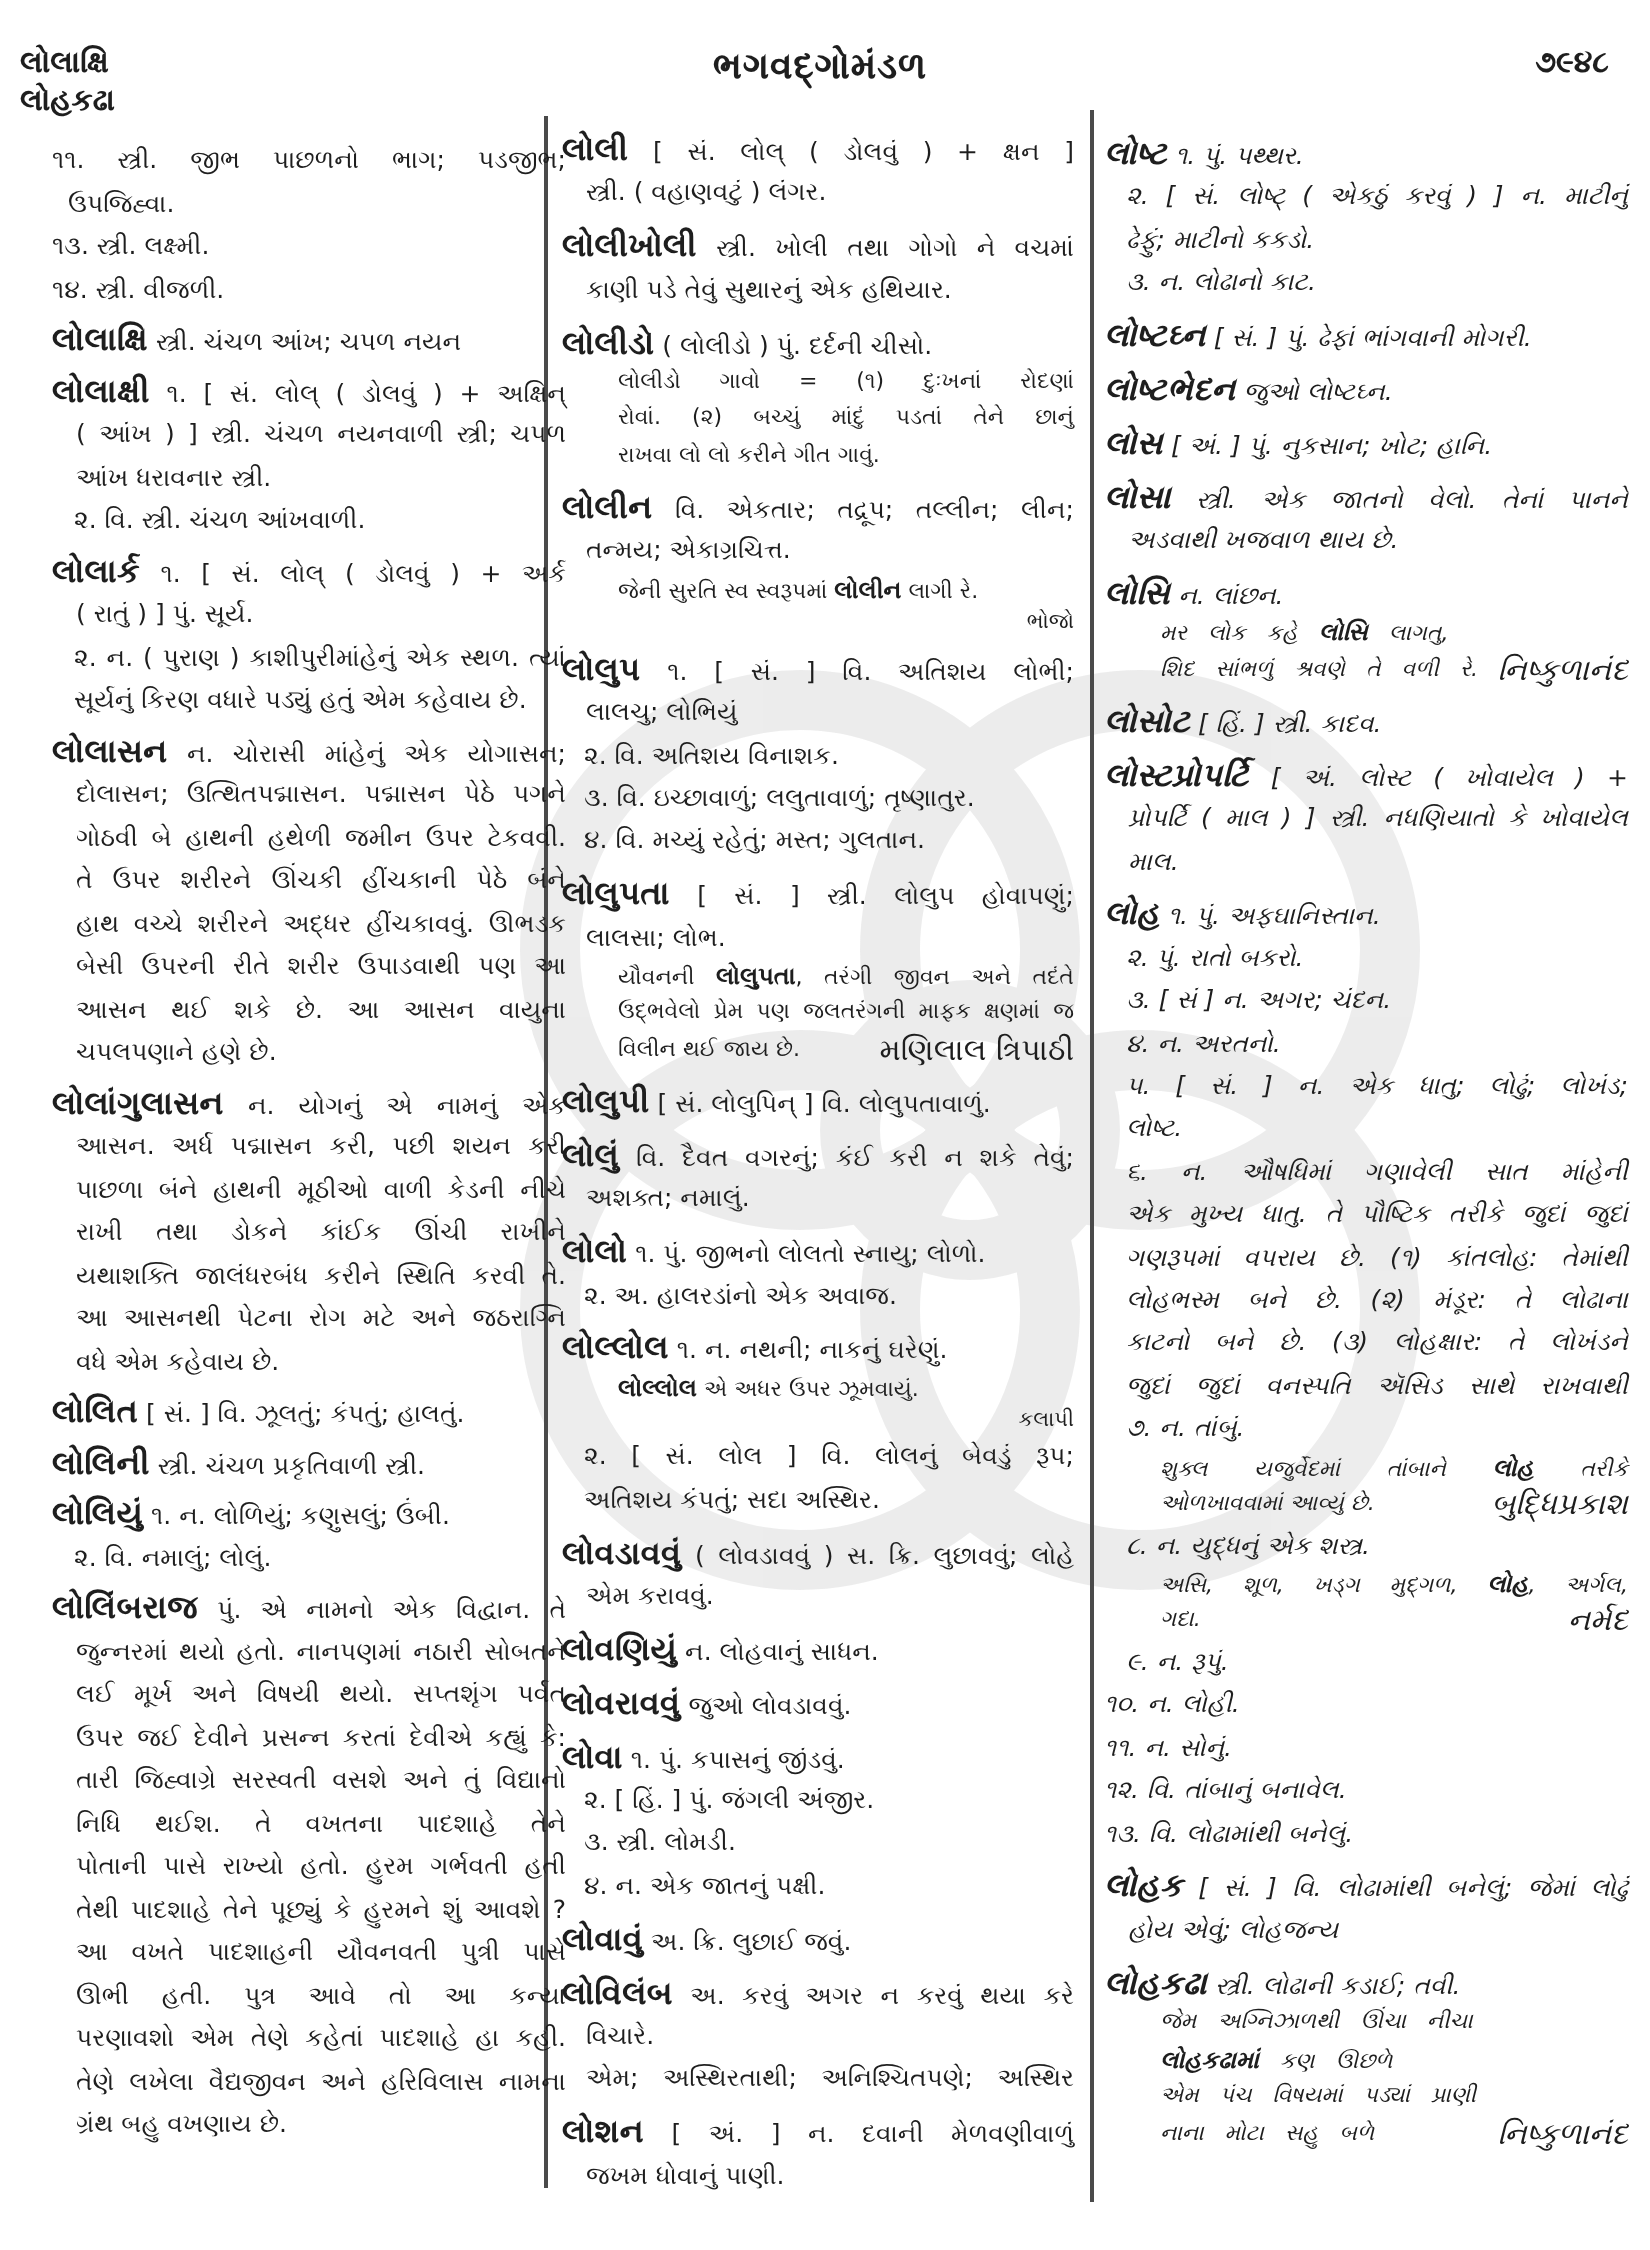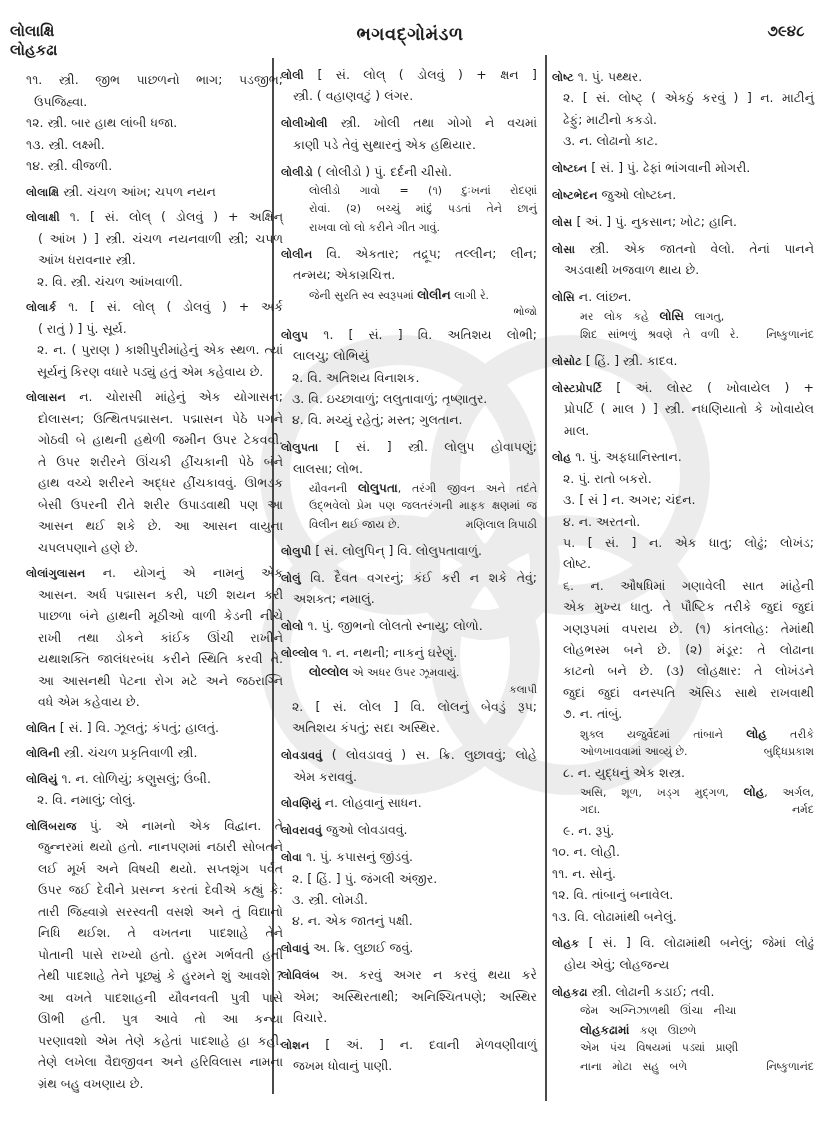--- a/index.html
+++ b/index.html
@@ -12,42 +12,42 @@
   .watermark { position:absolute; left:225px; top:285px; width:520px; height:560px; z-index:0; }
   .running-head { position:absolute; white-space:nowrap; z-index:2; }
   .rh-word { font-size:15px; font-weight:bold; }
   .rh-title { font-size:18px; font-weight:bold; letter-spacing:0.5px; }
   .rh-page { font-size:15px; font-weight:bold; }
   .rule { position:absolute; width:1.5px; background:var(--rule, #4a4a4a); z-index:1; }
 
   .col { position:absolute; z-index:2; }
   .col-1 { left:26px; top:69px; width:257px; --lh:21.5px; --m:4px; }
   .col-2 { left:281px; top:64px; width:256px; --lh:21.4px; --m:5.5px; }
-  .col-3 { left:552px; top:66px; width:262px; --lh:21.4px; --m:5.5px; }
+  .col-3 { left:552px; top:66px; width:262px;font-style:italic; --lh:21.4px; --m:5.5px; }
 
   .line {
     white-space:nowrap;
     text-align:justify; text-align-last:justify;
     height:var(--lh); line-height:var(--lh);
     font-size:12.5px;
     box-sizing:border-box;
   }
   .line.last { text-align-last:left; }
-  .head { font-size:11px; font-weight:bold; letter-spacing:0.2px; }
+  .head { font-size:16px; font-weight:bold; letter-spacing:0.2px; }
   .em { font-weight:bold; font-size:12px; }
 
   .entry.k-head { margin-top:var(--m); }
   .col > .entry:first-child { margin-top:0; }
   .k-head .line:not(.first) { padding-left:12px; }
   .k-sense .line { padding-left:11px; }
   .k-sense2 .line:not(.first) { padding-left:8px; }
 
   .k-quote .line { padding-left:28px; height:18.5px; line-height:18.5px; font-size:11px; }
   .k-quote.poem .line { text-align:left; text-align-last:left; word-spacing:7px; }
-  .attr { float:right; font-size:11px; word-spacing:0; }
+  .attr { float:right; font-size:15px; word-spacing:0; }
   .line.attr-line { text-align-last:right; height:14px; line-height:14px; }
 </style>
 </head>
 <body style="--ink: #1e1e1e; --paper: #ffffff; --rule: #4a4a4a; --watermark: #ebebeb;">
 
 <svg class="watermark" viewBox="0 0 520 560" xmlns="http://www.w3.org/2000/svg">
   <g fill="none" stroke="#ebebeb" stroke-width="30" opacity="0.9">
     <circle cx="175" cy="190" r="125"></circle>
     <circle cx="345" cy="190" r="125"></circle>
     <circle cx="175" cy="370" r="125"></circle>
@@ -61,23 +61,20 @@
 <div class="running-head rh-title" style="left:345px; top:23px; width:130px; text-align:center;">ભગવદ્ગોમંડળ</div>
 <div class="running-head rh-page" style="left:758px; top:22px; width:56px; text-align:center;">૭૯૪૮</div>
 
 <div class="rule" style="left:272px; top:58px; height:1036px;"></div>
 <div class="rule" style="left:545px; top:55px; height:1046px;"></div>
 
 <div class="col col-1">
     <div class="entry k-sense2">
       <div class="line first"><span class="seg">૧૧. સ્ત્રી. જીભ પાછળનો ભાગ; પડજીભ;</span></div>
       <div class="line last"><span class="seg">ઉપજિહ્વા.</span></div>
-    </div>
-    <div class="entry k-sense2">
-      <div class="line first last"><span class="seg">૧૨. સ્ત્રી. બાર હાથ લાંબી ધજા.</span></div>
     </div>
     <div class="entry k-sense2">
       <div class="line first last"><span class="seg">૧૩. સ્ત્રી. લક્ષ્મી.</span></div>
     </div>
     <div class="entry k-sense2">
       <div class="line first last"><span class="seg">૧૪. સ્ત્રી. વીજળી.</span></div>
     </div>
     <div class="entry k-head">
       <div class="line first last"><span class="head">લોલાક્ષિ</span> <span class="seg">સ્ત્રી. ચંચળ આંખ; ચપળ નયન</span></div>
     </div>
@@ -194,20 +191,23 @@
     <div class="entry k-head">
       <div class="line first last"><span class="head">લોલુપી</span> <span class="seg">[ સં. લોલુપિન્ ] વિ. લોલુપતાવાળું.</span></div>
     </div>
     <div class="entry k-head">
       <div class="line first"><span class="head">લોલું</span> <span class="seg">વિ. દૈવત વગરનું; કંઈ કરી ન શકે તેવું;</span></div>
       <div class="line last"><span class="seg">અશક્ત; નમાલું.</span></div>
     </div>
     <div class="entry k-head">
       <div class="line first last"><span class="head">લોલો</span> <span class="seg">૧. પું. જીભનો લોલતો સ્નાયુ; લોળો.</span></div>
     </div>
+    <div class="entry k-sense">
+      <div class="line first last"><span class="seg">૨. અ. હાલરડાંનો એક અવાજ.</span></div>
+    </div>
     <div class="entry k-head">
       <div class="line first last"><span class="head">લોલ્લોલ</span> <span class="seg">૧. ન. નથની; નાકનું ઘરેણું.</span></div>
     </div>
     <div class="entry k-quote">
       <div class="line first last"><b class="em">લોલ્લોલ</b><span class="seg"> એ અધર ઉપર ઝૂમવાયું.</span></div>
       <div class="line attr-line"><span class="attr-own" style="font-size: 10.5px; margin-left: 36px;">કલાપી</span></div>
     </div>
     <div class="entry k-sense">
       <div class="line first"><span class="seg">૨. [ સં. લોલ ] વિ. લોલનું બેવડું રૂપ;</span></div>
       <div class="line last"><span class="seg">અતિશય કંપતું; સદા અસ્થિર.</span></div>
@@ -232,22 +232,22 @@
       <div class="line first last"><span class="seg">૩. સ્ત્રી. લોમડી.</span></div>
     </div>
     <div class="entry k-sense">
       <div class="line first last"><span class="seg">૪. ન. એક જાતનું પક્ષી.</span></div>
     </div>
     <div class="entry k-head">
       <div class="line first last"><span class="head">લોવાવું</span> <span class="seg">અ. ક્રિ. લુછાઈ જવું.</span></div>
     </div>
     <div class="entry k-head">
       <div class="line first"><span class="head">લોવિલંબ</span> <span class="seg">અ. કરવું અગર ન કરવું થયા કરે</span></div>
+      <div class="line last"><span class="seg">વિચારે.</span></div>
       <div class="line"><span class="seg">એમ; અસ્થિરતાથી; અનિશ્ચિતપણે; અસ્થિર</span></div>
-      <div class="line last"><span class="seg">વિચારે.</span></div>
     </div>
     <div class="entry k-head">
       <div class="line first"><span class="head">લોશન</span> <span class="seg">[ અં. ] ન. દવાની મેળવણીવાળું</span></div>
       <div class="line last"><span class="seg">જખમ ધોવાનું પાણી.</span></div>
     </div>
   </div>
 <div class="col col-3">
     <div class="entry k-head">
       <div class="line first last"><span class="head">લોષ્ટ</span> <span class="seg">૧. પું. પથ્થર.</span></div>
     </div>

